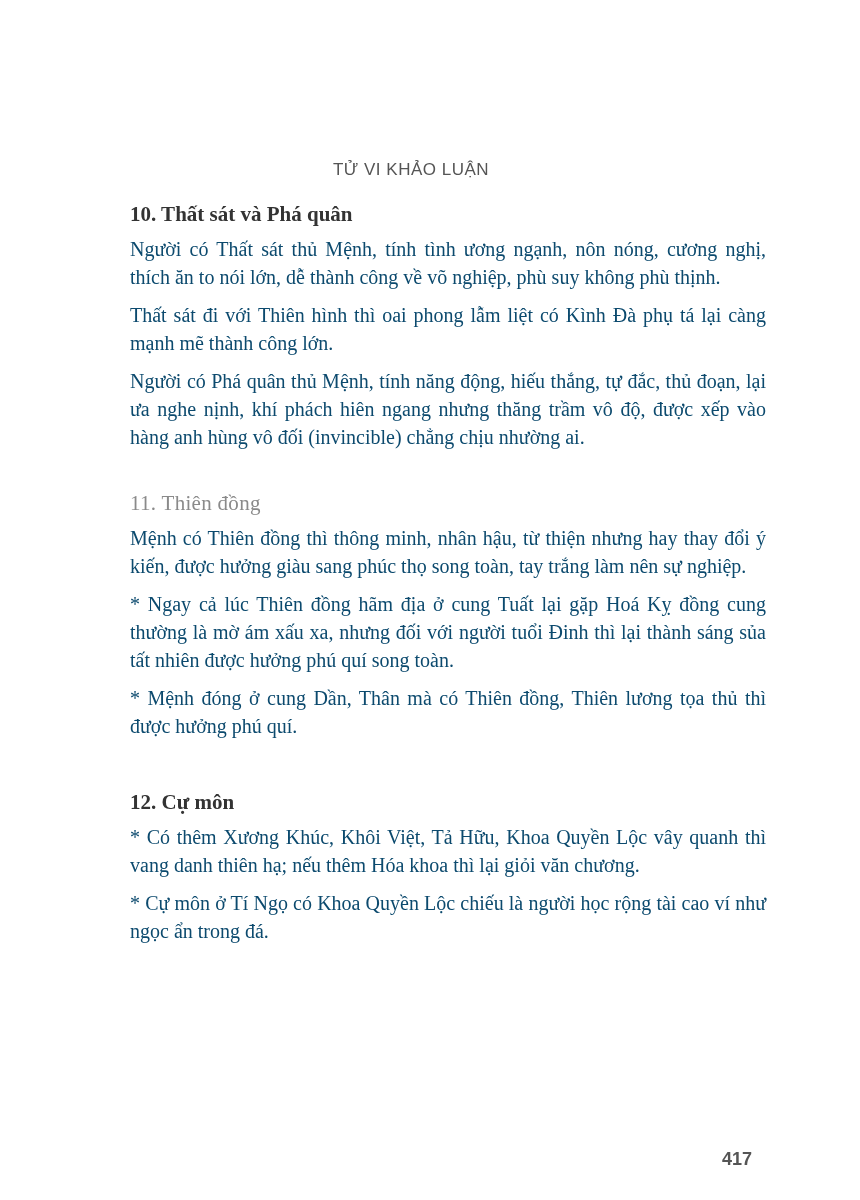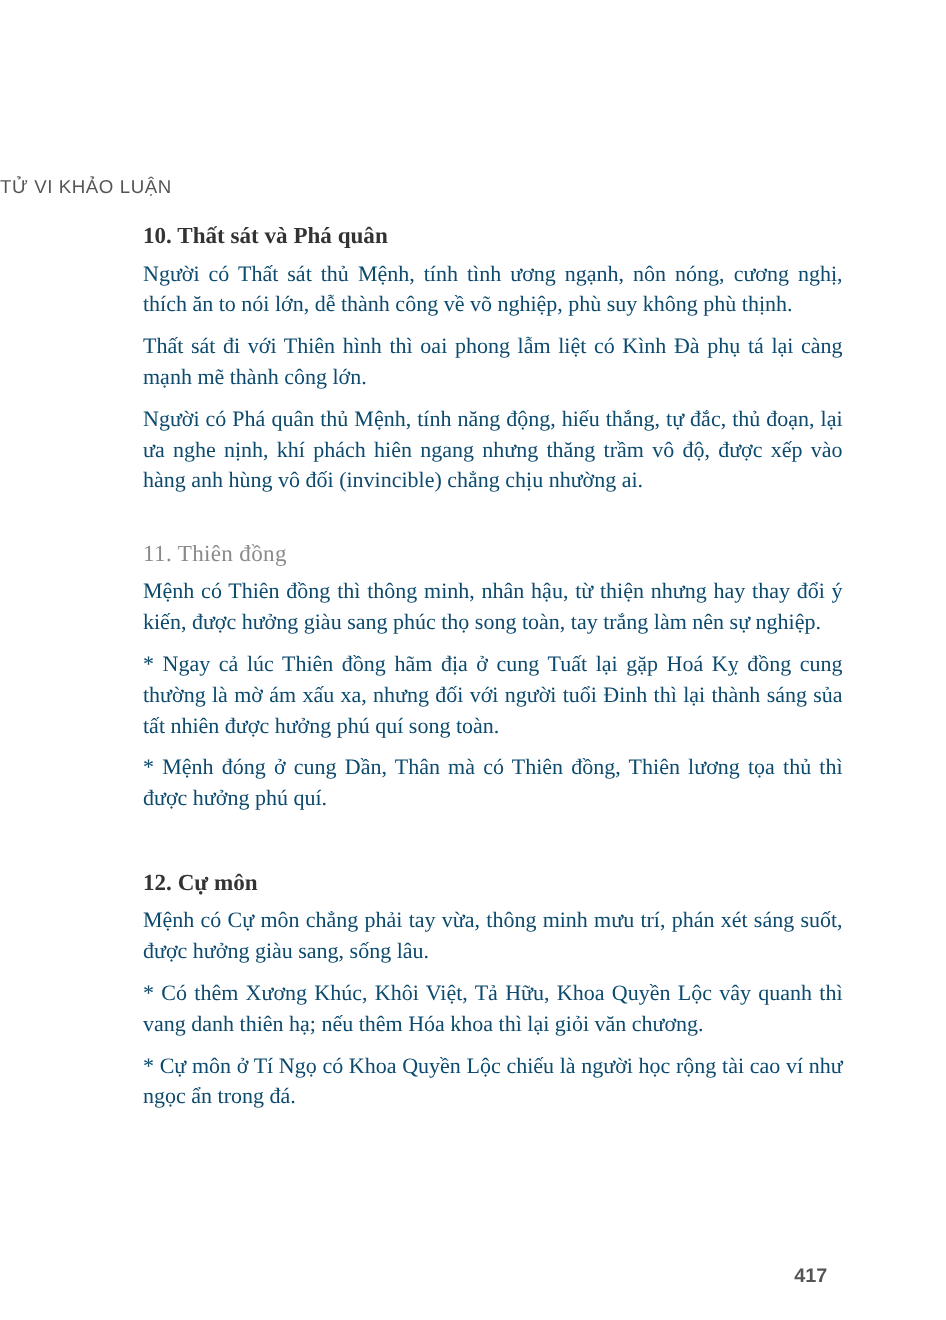--- a/index.html
+++ b/index.html
@@ -11,21 +11,21 @@
     font-family: "Liberation Serif", "DejaVu Serif", serif;
     color: #3a3a3a;
   }
   .page {
     position: absolute;
     left: 0; top: 0; width: 860px; height: 1200px;
   }
   .running-head {
     position: absolute;
     top: 160px; left: 0; width: 822px;
-    text-align: left;
+    text-align: center;
     font-family: "Liberation Sans", "DejaVu Sans", sans-serif;
     font-size: 17px;
     letter-spacing: 0.5px;
     color: #555;
   }
   .content {
     position: absolute;
     left: 130px; width: 636px;
     top: 202px;
   }
@@ -79,20 +79,19 @@
       <div class="heading faint">11. Thiên đồng</div>
       <p>Mệnh có Thiên đồng thì thông minh, nhân hậu, từ thiện nhưng hay thay đổi ý kiến, được hưởng giàu sang phúc thọ song toàn, tay trắng làm nên sự nghiệp.</p>
       <p>* Ngay cả lúc Thiên đồng hãm địa ở cung Tuất lại gặp Hoá Kỵ đồng cung thường là mờ ám xấu xa, nhưng đối với người tuổi Đinh thì lại thành sáng sủa tất nhiên được hưởng phú quí song toàn.</p>
       <p>* Mệnh đóng ở cung Dần, Thân mà có Thiên đồng, Thiên lương tọa thủ thì được hưởng phú quí.</p>
     </div>
 
     <div class="gap2"></div>
 
     <div class="sec">
       <div class="heading">12. Cự môn</div>
-      <p>Mệnh có Cự môn chẳng phải tay vừa, thông minh mưu trí, phán xét sáng suốt, được hưởng giàu sang, sống lâu.</p>
       <p>* Có thêm Xương Khúc, Khôi Việt, Tả Hữu, Khoa Quyền Lộc vây quanh thì vang danh thiên hạ; nếu thêm Hóa khoa thì lại giỏi văn chương.</p>
       <p>* Cự môn ở Tí Ngọ có Khoa Quyền Lộc chiếu là người học rộng tài cao ví như ngọc ẩn trong đá.</p>
     </div>
   </div>
 
   <div class="page-number">417</div>
 </div>
 
 </body></html>

